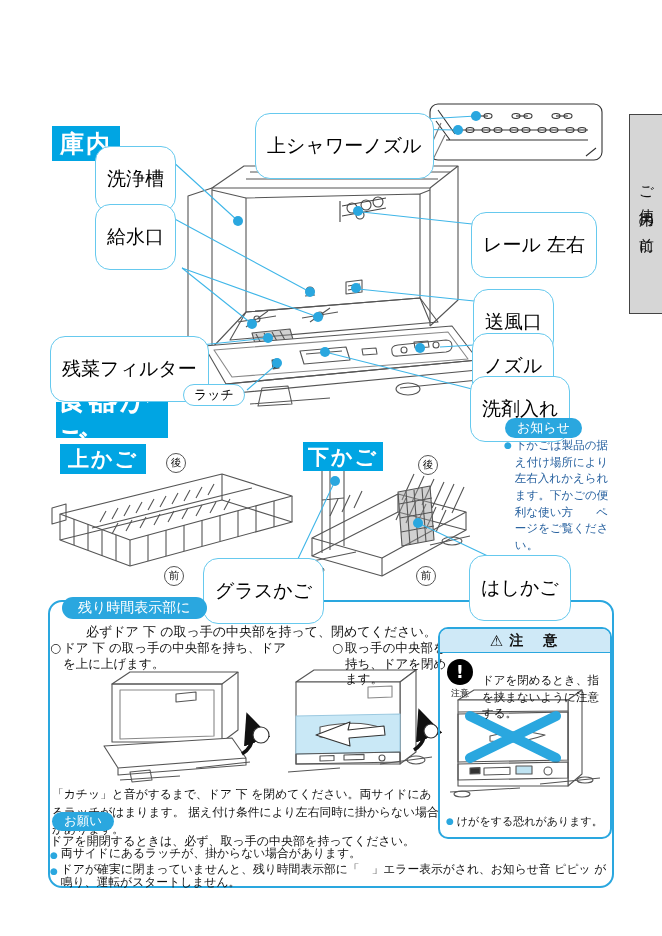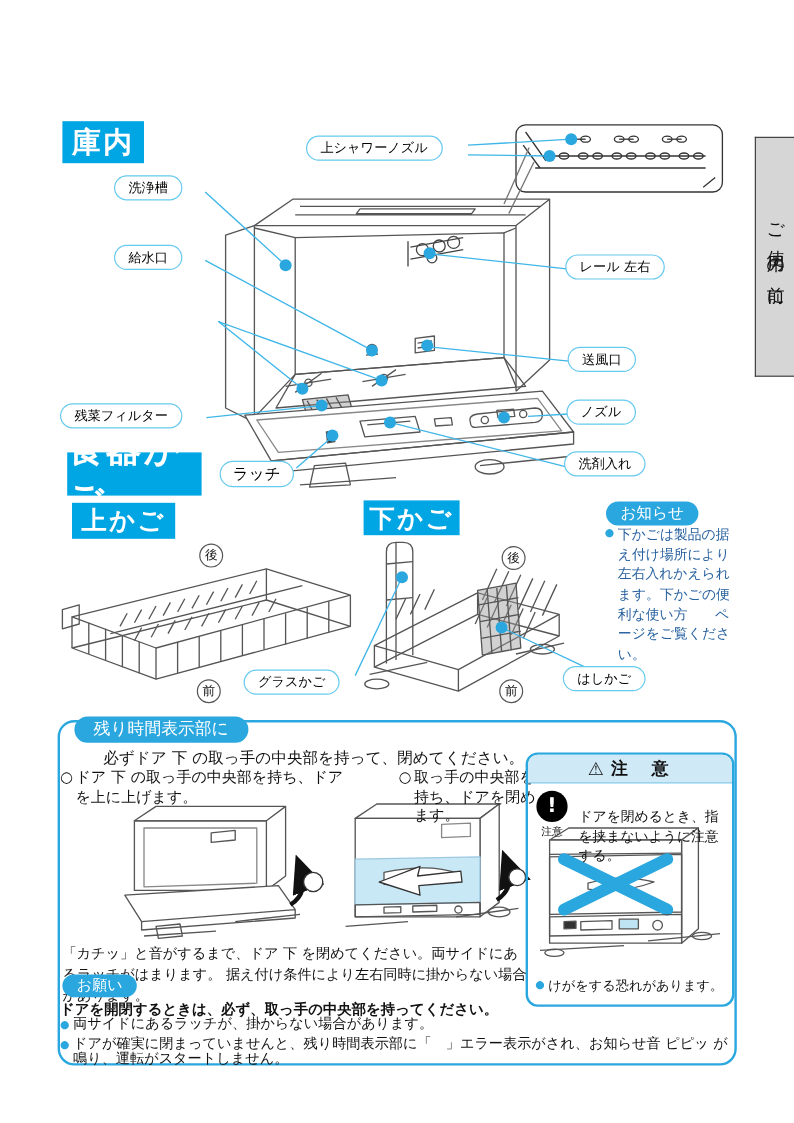--- a/index.html
+++ b/index.html
@@ -1,26 +1,26 @@
 <!DOCTYPE html>
 <html><head>
 <meta charset="utf-8">
 <style>
   html,body{margin:0;padding:0;background:#fff;}
   .page{position:relative;width:662px;height:936px;background:#fff;overflow:hidden;
         font-family:"DejaVu Sans",sans-serif;color:#111;}
   svg{position:absolute;left:0;top:0;z-index:1;}
   .hdr{position:absolute;background:#00a5e3;color:#fff;font-weight:bold;z-index:2;
-       display:flex;align-items:center;justify-content:center;letter-spacing:2px;}
+       display:flex;align-items:center;justify-content:center;letter-spacing:2px;margin-top:25px;}
   #hdr-konai{left:52px;top:101px;width:68px;height:35px;font-size:24px;}
   #hdr-shokki{left:56px;top:377px;width:112px;height:36px;font-size:30px;}
   #hdr-uekago{left:60px;top:419px;width:86px;height:30px;font-size:21px;}
   #hdr-shitakago{left:303px;top:417px;width:80px;height:29px;font-size:21px;}
   .pill{position:absolute;border:1.5px solid #66c9ee;border-radius:15px;background:#fff;
-        font-size:11px;padding:2px 11px;white-space:nowrap;z-index:3;color:#000;}
+        font-size:19px;padding:19px 11px;white-space:nowrap;z-index:3;color:#000;}
   .circle-label{position:absolute;width:18px;height:18px;border:1px solid #555;border-radius:50%;
         background:#fff;font-size:10.5px;display:flex;align-items:center;justify-content:center;z-index:3;}
   .badge{position:absolute;background:#2aa7df;color:#fff;border-radius:11px;font-size:13px;
         padding:1px 12px;z-index:3;white-space:nowrap;font-weight:normal;}
   .notice-text{position:absolute;left:504px;top:437px;width:110px;font-size:11.5px;line-height:1.45;
         color:#27619f;z-index:2;display:flex;}
   .notice-text .bullet{color:#2aa7df;font-size:9px;margin:2px 3px 0 0;}
   .vtab{position:absolute;left:629px;top:114px;width:32px;height:198px;background:#d6d6d6;
         border:1px solid #444;border-right:none;z-index:2;display:flex;align-items:center;justify-content:center;
         writing-mode:vertical-rl;font-size:15px;letter-spacing:4px;color:#111;}
@@ -38,21 +38,21 @@
         display:flex;align-items:center;justify-content:center;font-size:14px;font-weight:bold;letter-spacing:3px;}
   .caution-head .tri{margin-right:6px;letter-spacing:0;font-size:15px;}
   .excl-icon{position:absolute;left:447px;top:659px;width:26px;height:26px;border-radius:50%;background:#000;
         color:#fff;font-weight:bold;font-size:17px;display:flex;align-items:center;justify-content:center;z-index:3;}
   .excl-label{position:absolute;left:445px;top:687px;width:30px;text-align:center;font-size:9px;z-index:3;}
   .caution-text{position:absolute;left:482px;top:656px;width:120px;font-size:11.5px;line-height:1.45;z-index:3;margin-top:16px;}
   .caution-note{position:absolute;left:446px;top:814px;width:158px;font-size:11px;display:flex;z-index:3;}
   .caution-note .bullet,.req-bullet .bullet{color:#2aa7df;font-size:9px;margin:2px 3px 0 0;}
   .latch-note{position:absolute;left:52px;top:786px;width:388px;font-size:11.8px;line-height:1.5;z-index:2;}
   #onegai-badge{left:52px;top:812px;font-size:12.5px;}
-  .req-line{position:absolute;left:50px;top:833px;font-size:12px;z-index:2;font-weight:bold;}
+  .req-line{position:absolute;left:50px;top:833px;font-size:12px;z-index:2;}
   .req-bullets{position:absolute;left:50px;top:847px;width:558px;font-size:11.8px;line-height:13px;z-index:2;}
   .req-bullet{display:flex;margin-bottom:1px;}
 </style>
 </head>
 <body>
 
 <div class="page">
 
   <svg width="662" height="936" viewBox="0 0 662 936">
     <defs>

